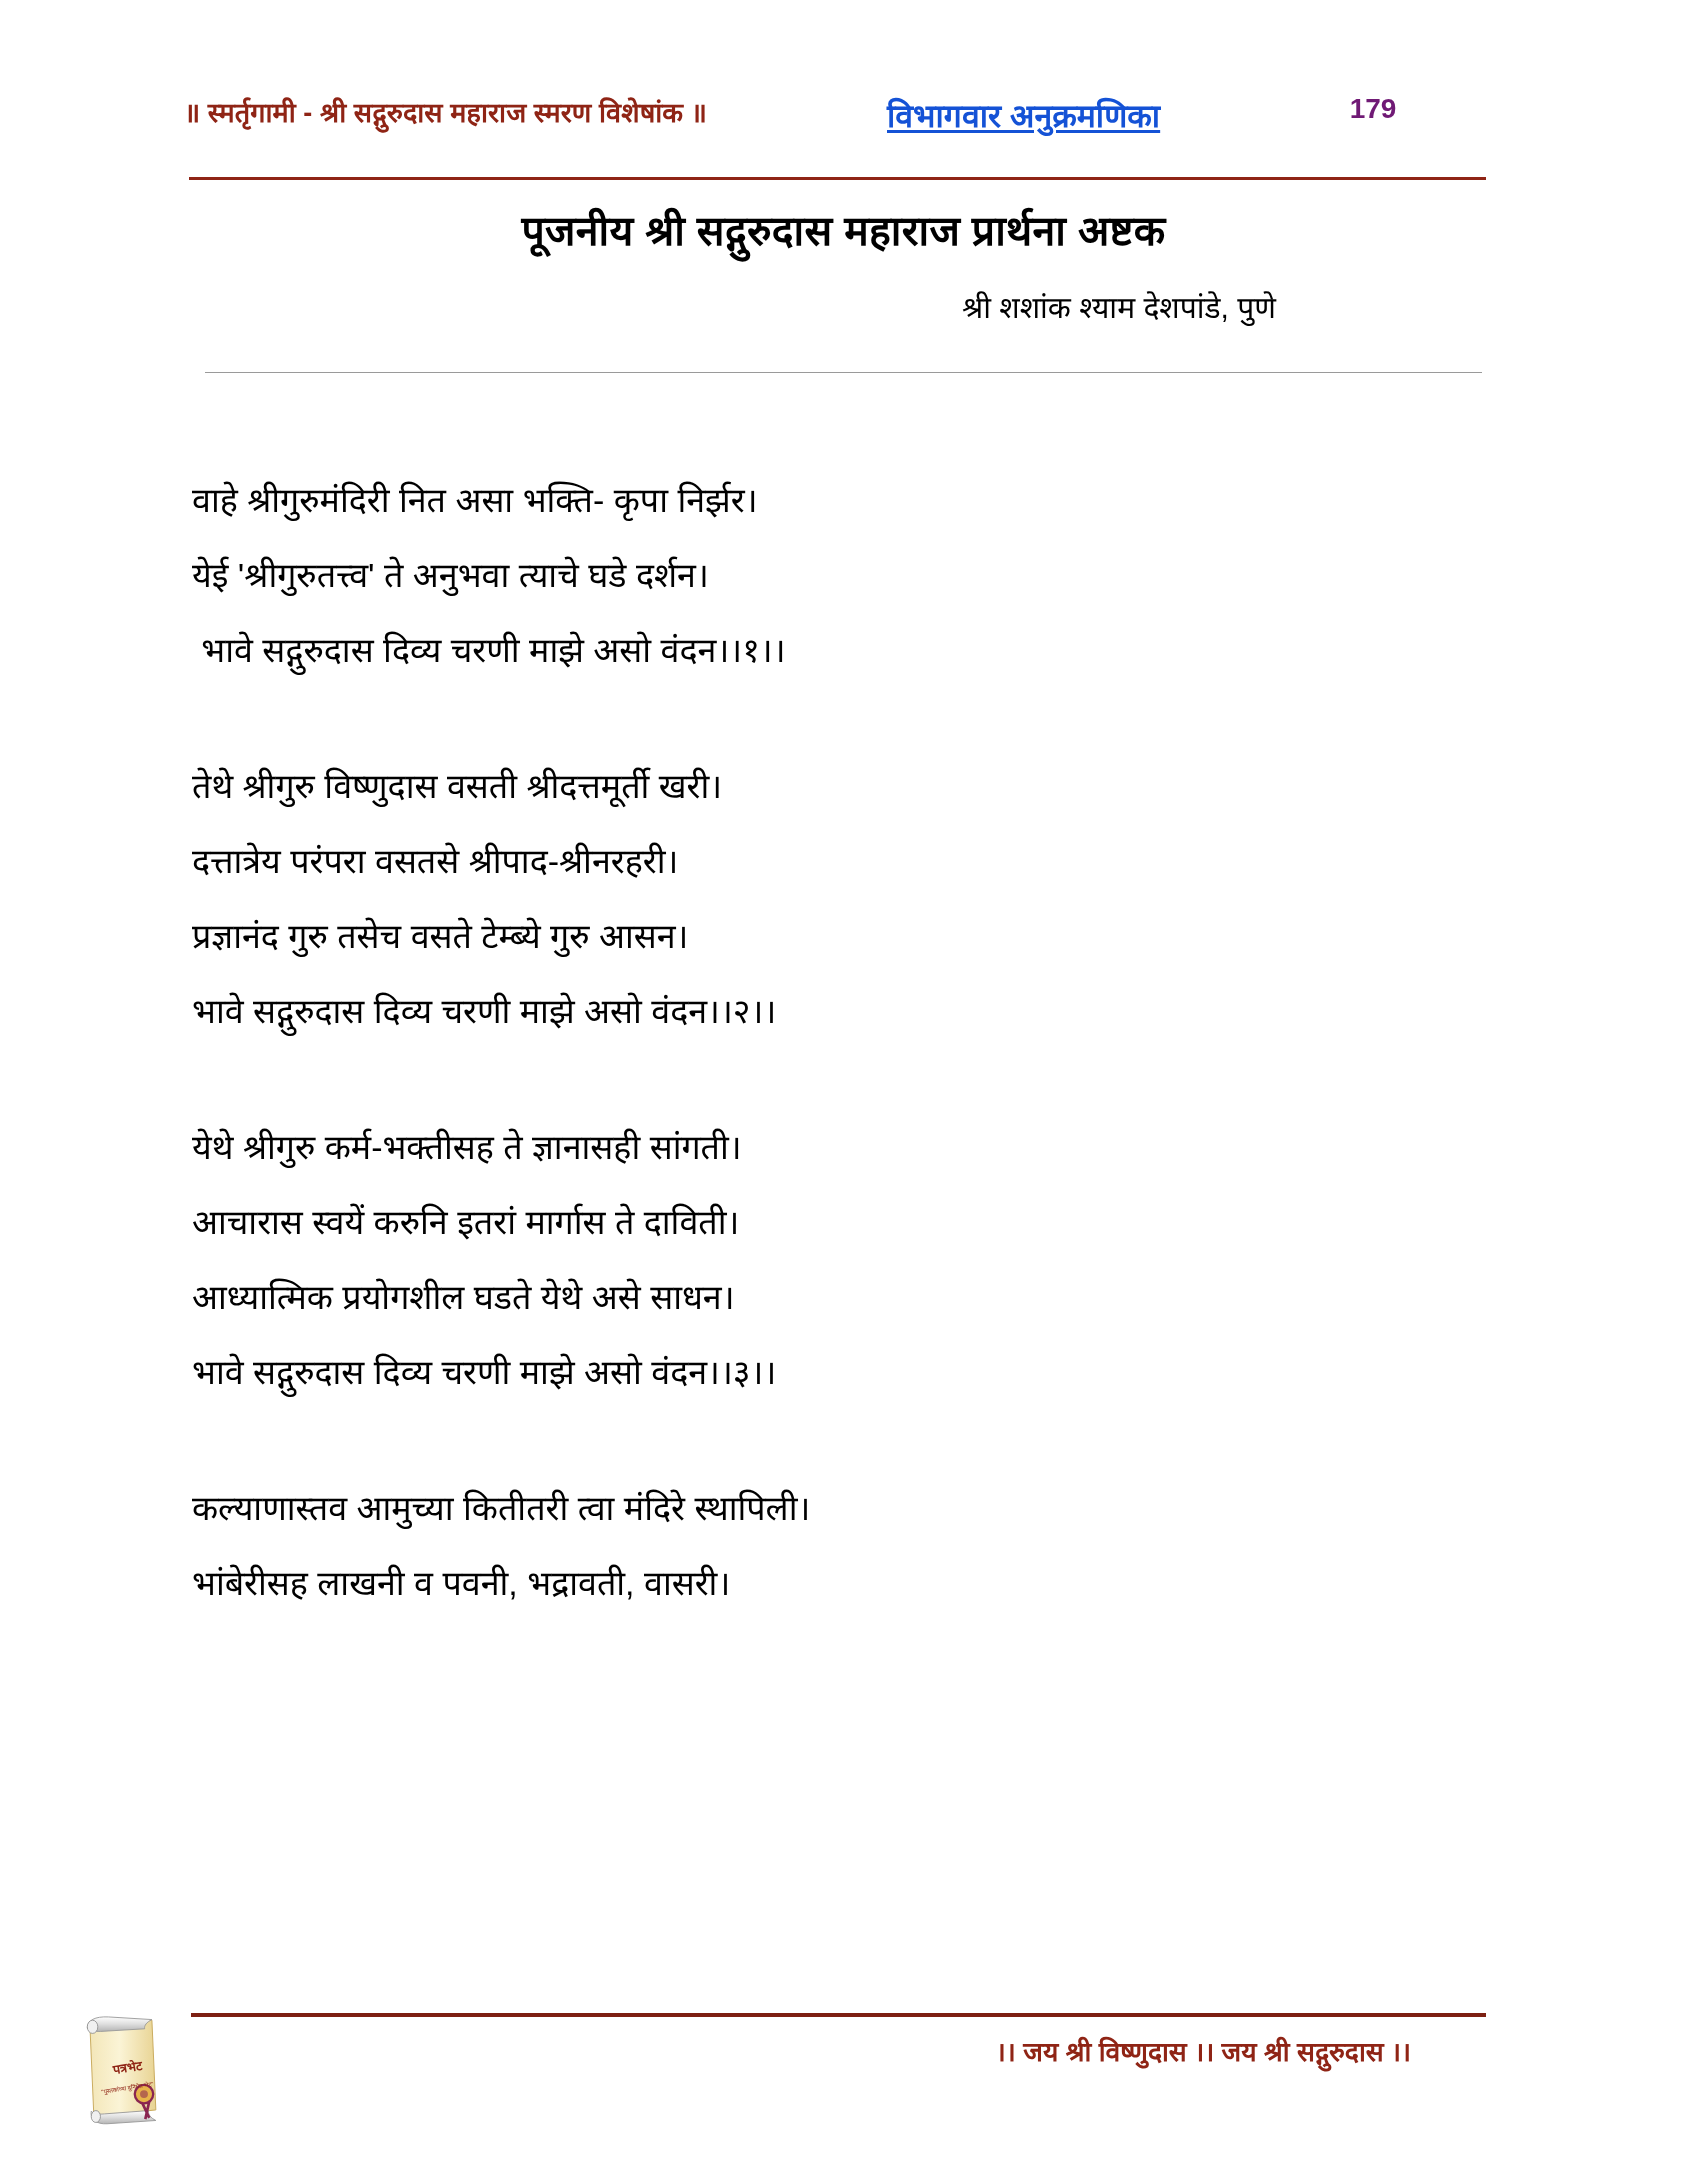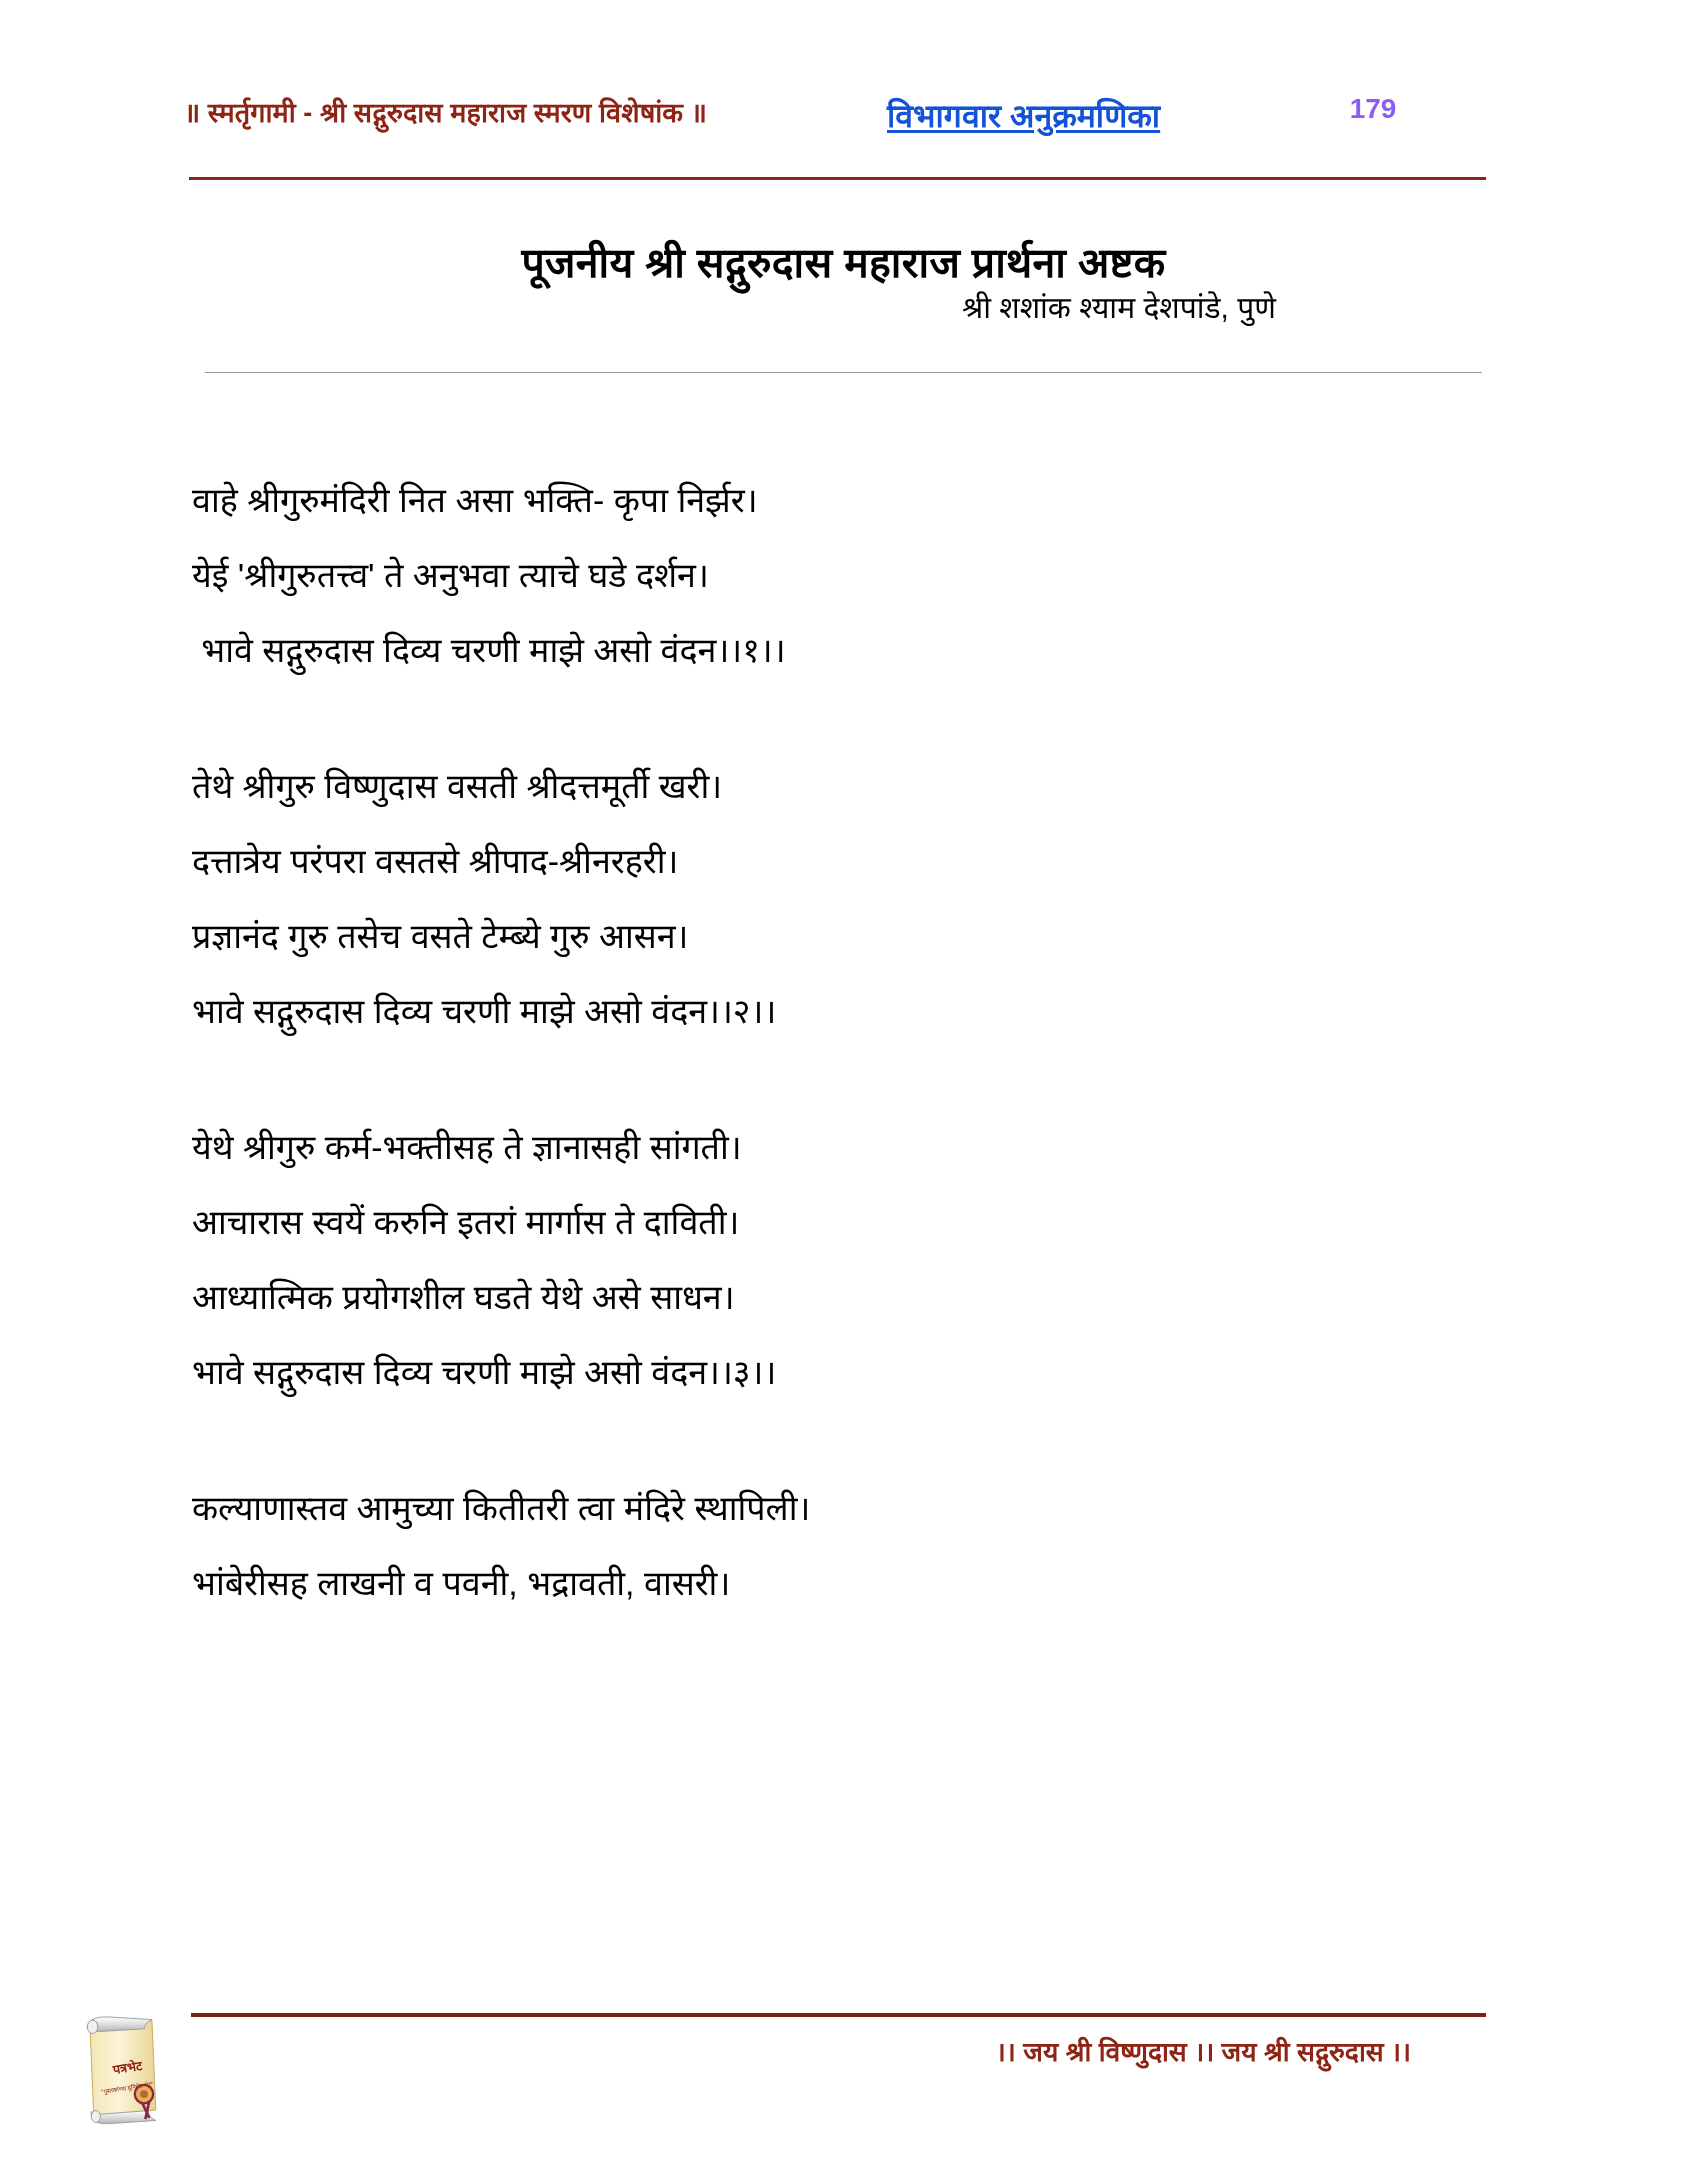--- a/index.html
+++ b/index.html
@@ -51,21 +51,21 @@
     text-underline-offset: 3.3px;
     white-space: nowrap;
     cursor: pointer;
   }
   .hdr-pageno {
     position: absolute;
     left: 1330px;
     top: 0;
     width: 86px;
     text-align: center;
-    color: #8b5cf6;
+    color: #701a75;
     font-weight: bold;
     font-size: 28px;
   }
   .rule-top {
     position: absolute;
     left: 189px;
     top: 177px;
     width: 1311px;
     height: 3.3px;
     background: #8f2415;
@@ -75,21 +75,20 @@
   .doc-title {
     position: absolute;
     left: 0;
     top: 201px;
     width: 1687px;
     text-align: center;
     font-size: 41px;
     font-weight: bold;
     color: #000000;
     letter-spacing: 0.3px;
-    margin-top: 32px;
   }
   .byline {
     position: absolute;
     right: 210px;
     top: 286px;
     font-size: 30px;
     color: #000000;
     white-space: nowrap;
   }
   .rule-sub {

